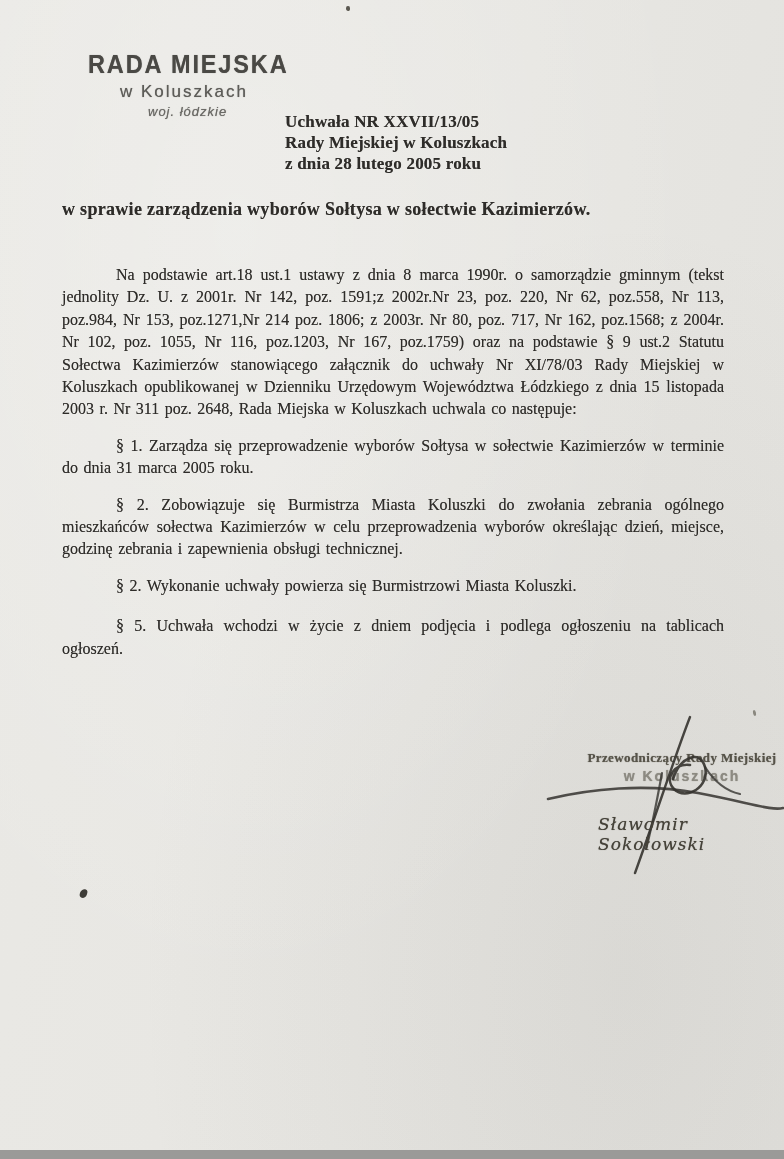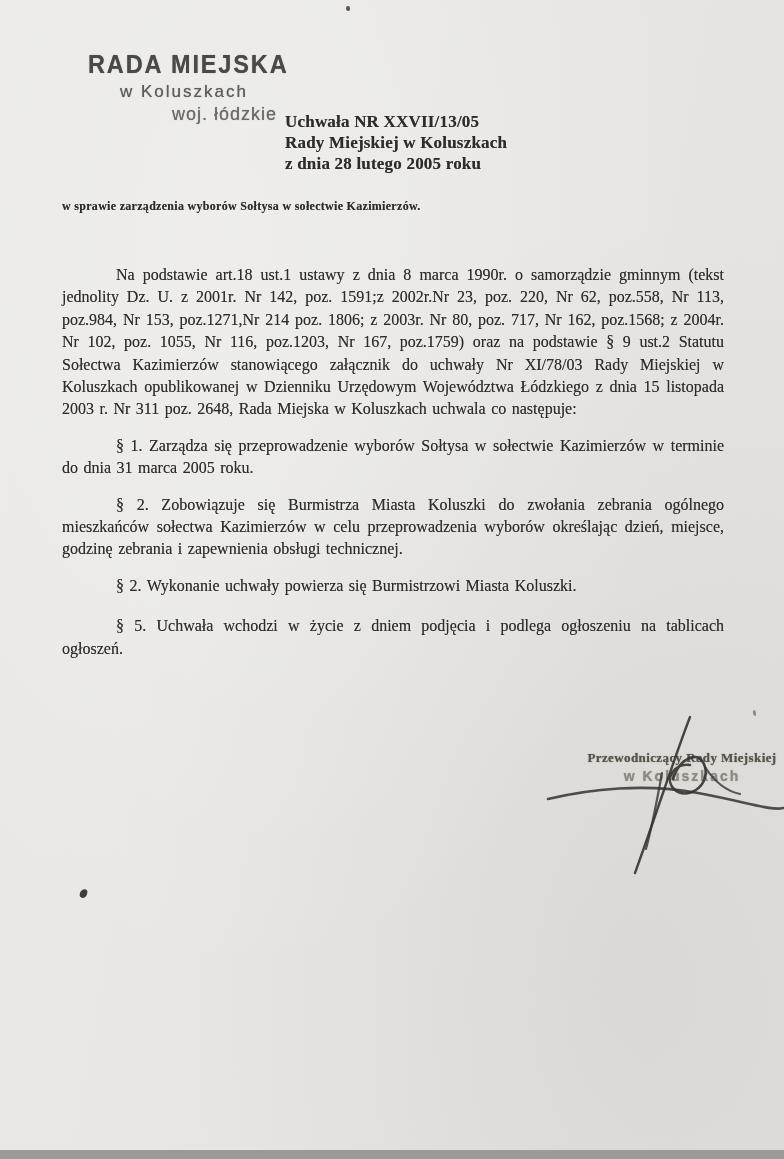--- a/index.html
+++ b/index.html
@@ -40,44 +40,45 @@
     color: #4a4945;
   }
   .office-stamp .city {
     margin-left: 32px;
     margin-top: 3px;
     font-size: 17px;
     letter-spacing: 2px;
     color: #5d5c58;
   }
   .office-stamp .region {
-    margin-left: 84px;
+    margin-left: 60px;
     margin-top: 2px;
-    font-size: 18px;
+    font-size: 13px;
     letter-spacing: 1px;
     color: #6b6a66;
+    font-style: italic;
   }
 
   
   .title-block {
     position: absolute;
     left: 285px;
     top: 111px;
     font-size: 17px;
     font-weight: bold;
     line-height: 21px;
     letter-spacing: 0.2px;
   }
 
   .subject-line {
     position: absolute;
     left: 62px;
     top: 199px;
     width: 662px;
-    font-size: 12px;
+    font-size: 18px;
     font-weight: bold;
     letter-spacing: 0.3px;
   }
 
   
   .body-text {
     position: absolute;
     left: 62px;
     top: 252px;
     width: 662px;
@@ -203,17 +204,18 @@
   <svg class="sig-scrawl" viewBox="0 0 250 160" xmlns="http://www.w3.org/2000/svg">
     <g fill="none" stroke="#35332f" stroke-linecap="round">
       <path d="M 8,84 C 50,74 105,68 158,78 S 232,96 243,93" stroke-width="2.6" opacity="0.85"></path>
       <path d="M 150,2 C 136,38 116,100 95,158" stroke-width="2.4" opacity="0.9"></path>
       <path d="M 133,64 C 140,42 160,34 165,52 C 170,72 146,86 134,74 C 124,64 134,48 150,50" stroke-width="2.6" opacity="0.9"></path>
       <path d="M 165,52 C 174,66 186,76 200,79" stroke-width="2.2" opacity="0.8"></path>
       <path d="M 122,58 C 118,80 112,112 106,134" stroke-width="2.2" opacity="0.8"></path>
     </g>
   </svg>
 
+  <div class="sig-name">Sławomir Sokołowski</div>
 
   <div class="speck-bottom"></div>
   <div class="speck-right"></div>
 
 </div>
 
 </body></html>

